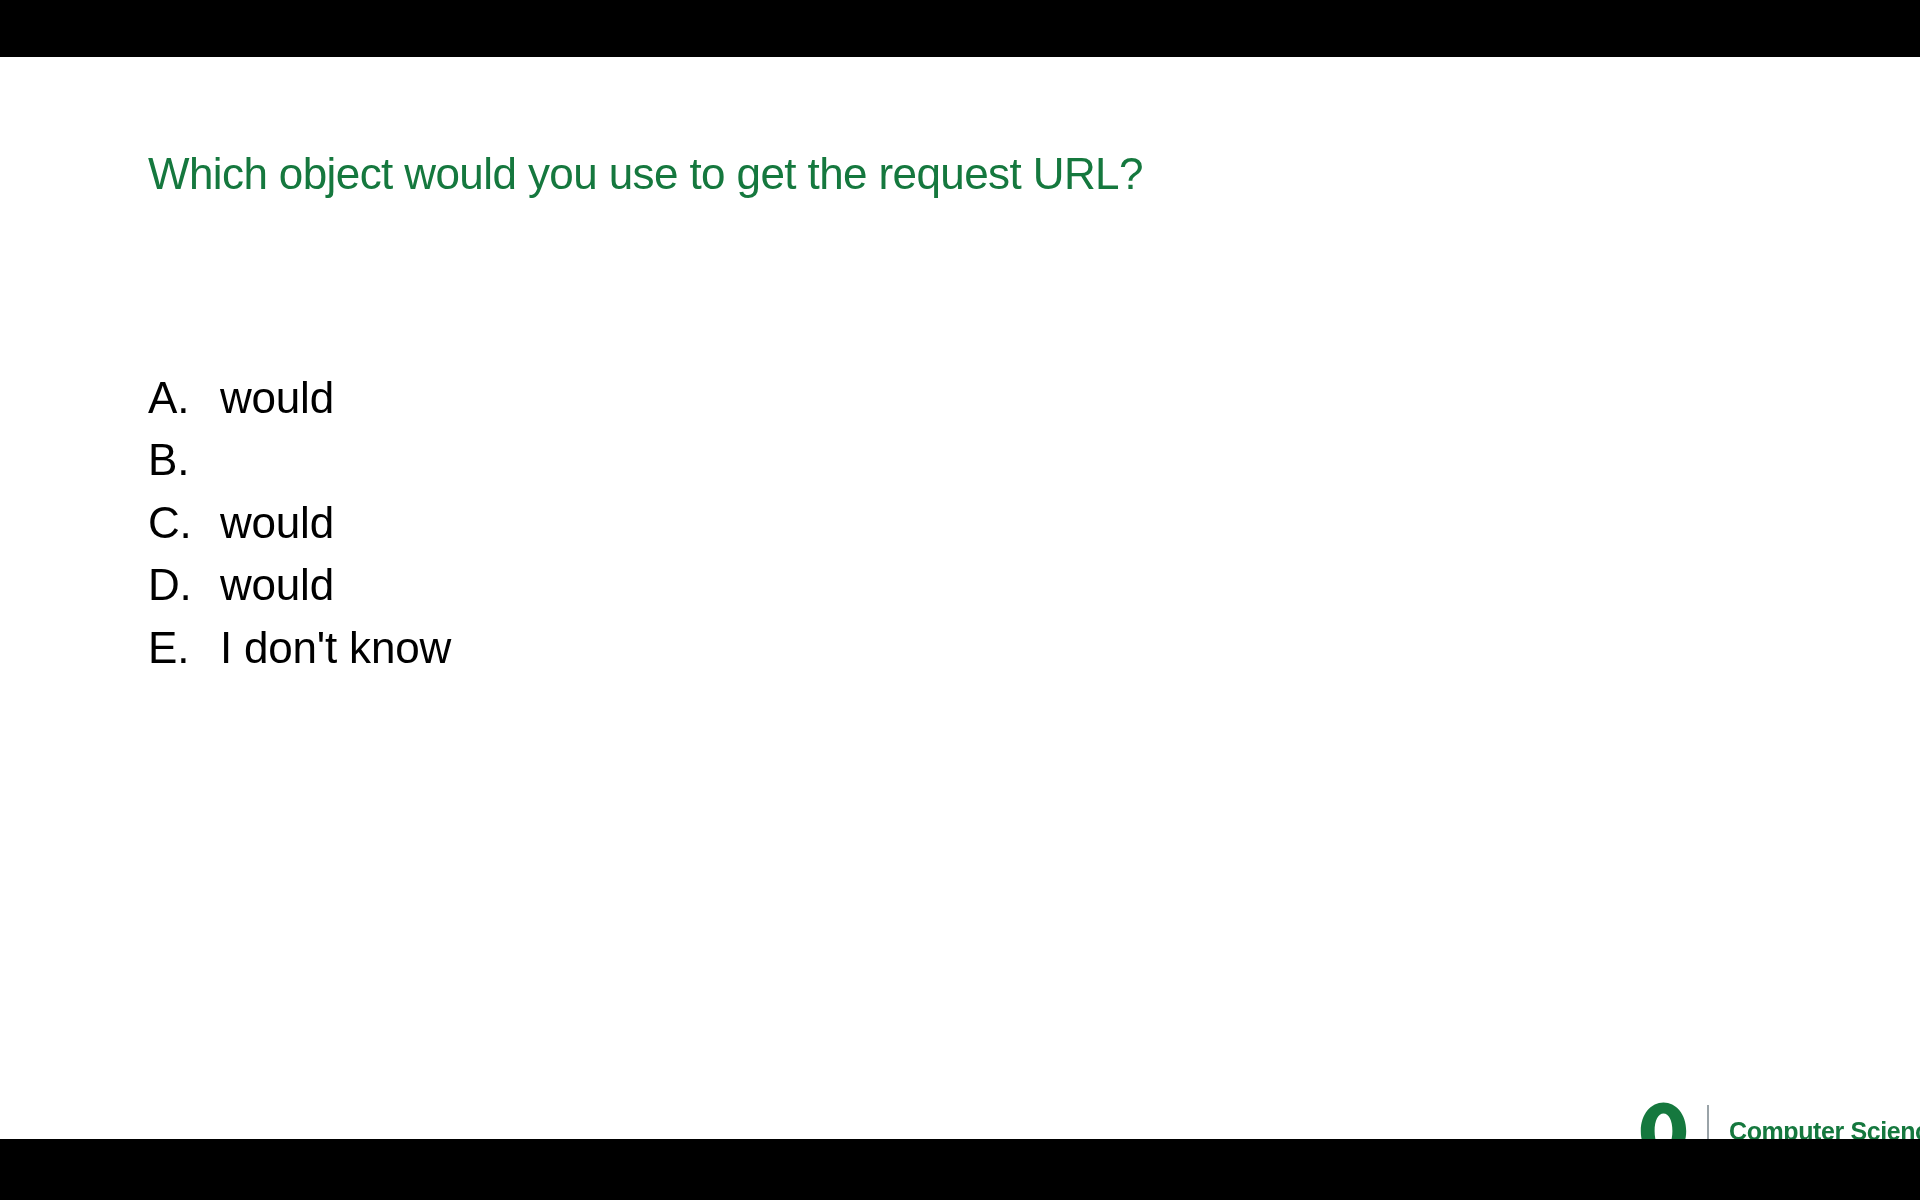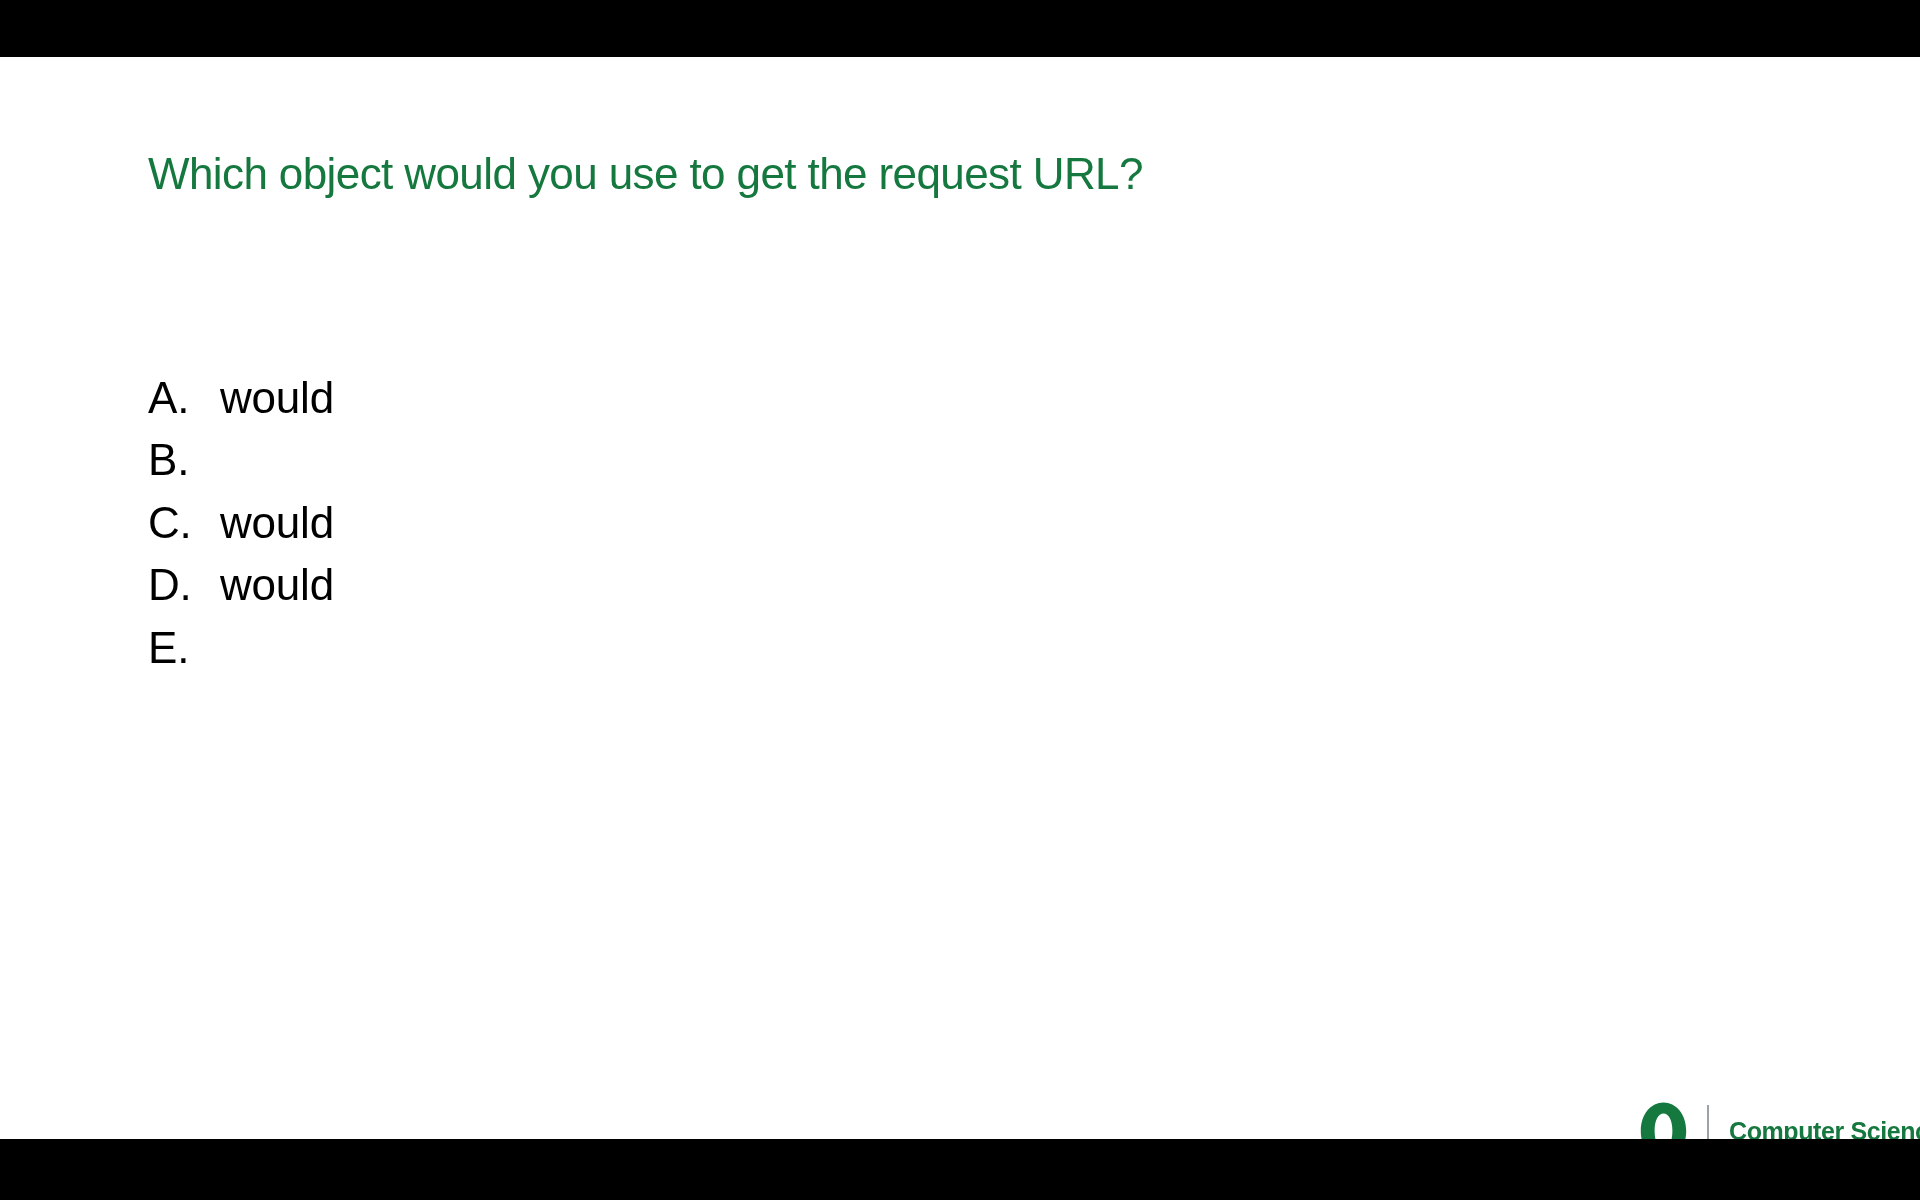--- a/index.html
+++ b/index.html
@@ -152,20 +152,21 @@
         <span class="answer-text">would</span>
       </li>
 
       <li class="answer-item">
         <span class="answer-marker">D.</span>
         <span class="answer-text">would</span>
       </li>
 
       <li class="answer-item">
         <span class="answer-marker">E.</span>
+        <span class="answer-text">I don't know</span>
       </li>
 
     </ul>
 
     <div class="logo-lockup">
 
       <span class="logo-o">
         <svg width="47" height="58" viewBox="0 0 47 58" xmlns="http://www.w3.org/2000/svg">
           <path d="M23.5 0.5 C35.8 0.5 46.2 11.8 46.2 29.0 C46.2 46.2 35.8 57.5 23.5 57.5 C11.2 57.5 0.8 46.2 0.8 29.0 C0.8 11.8 11.2 0.5 23.5 0.5 Z M23.5 11.5 C18.3 11.5 14.6 18.3 14.6 29.0 C14.6 39.7 18.3 46.5 23.5 46.5 C28.7 46.5 32.4 39.7 32.4 29.0 C32.4 18.3 28.7 11.5 23.5 11.5 Z" fill="#15783E"></path>
         </svg>

